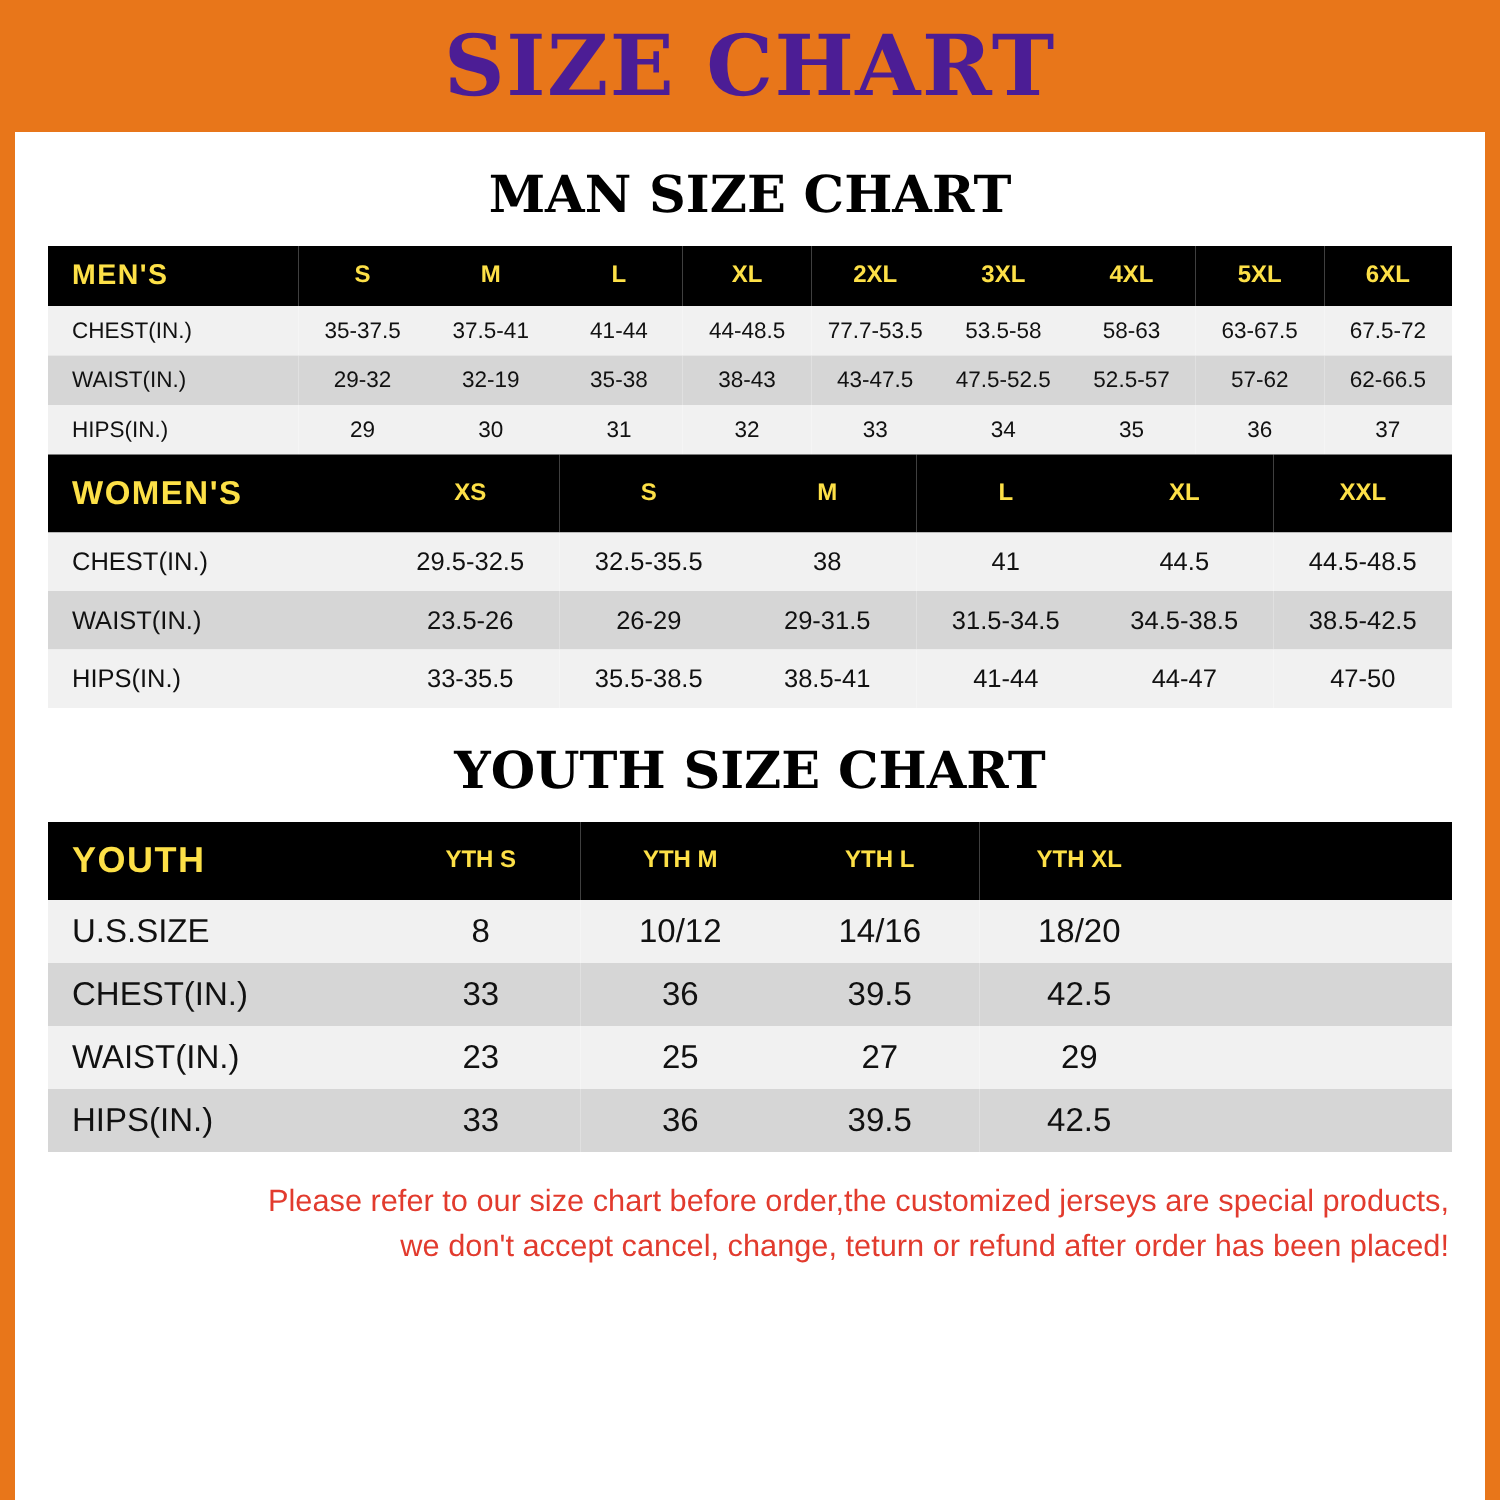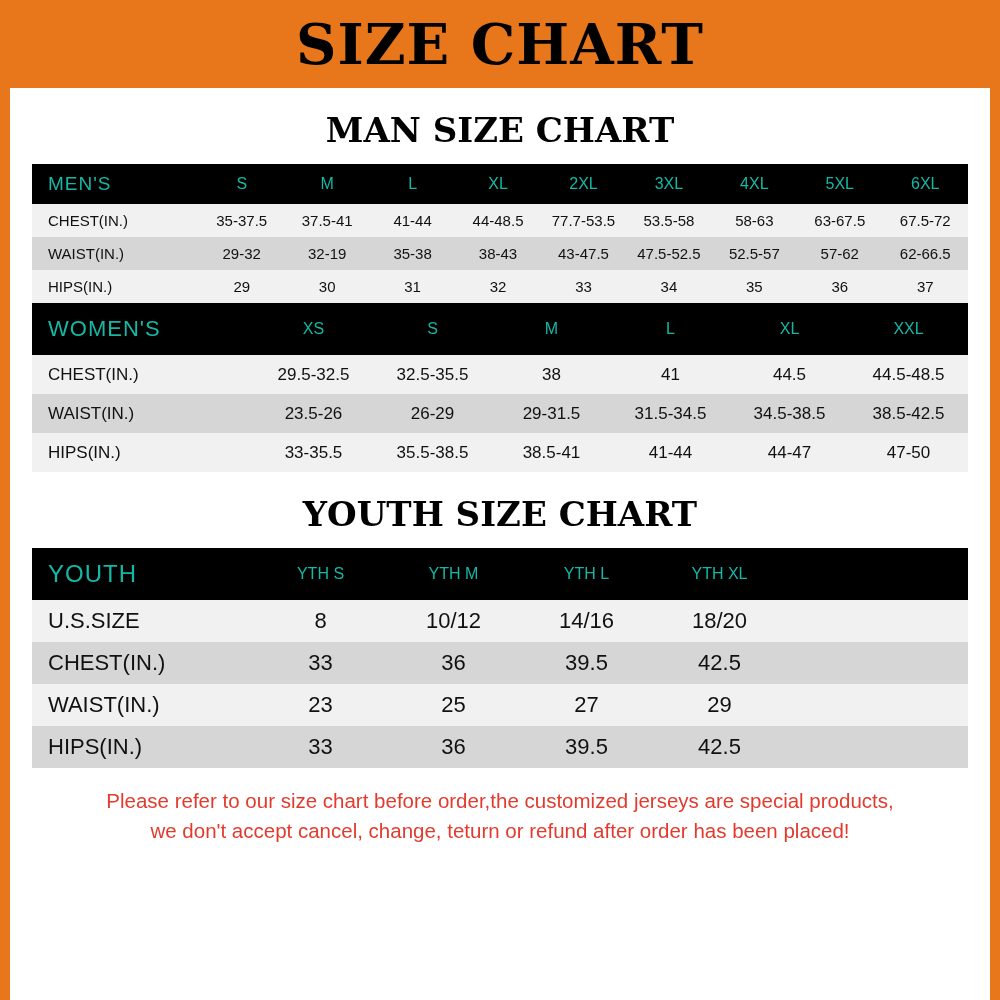--- a/index.html
+++ b/index.html
@@ -28,43 +28,43 @@
     display: flex;
     align-items: center;
     justify-content: center;
     margin: 0 -10px;
   }
   .banner-title {
     font-family: "DejaVu Serif", serif;
     font-weight: bold;
     font-size: 56px;
     letter-spacing: 1px;
-    color: #000000;
+    color: #4c1d95;
     line-height: 1;
   }
   .section {
     padding: 0 22px;
   }
   .section-title {
     text-align: center;
     font-family: "DejaVu Serif", serif;
     font-weight: bold;
     font-size: 34px;
     letter-spacing: 0px;
     margin: 22px 0 14px 0;
   }
   table {
     border-collapse: collapse;
     width: 100%;
     table-layout: fixed;
   }
   thead th {
     background: #000000;
-    color: #14b8a6;
-    font-weight: normal;
+    color: #fde047;
+    font-weight: bold;
     text-align: center;
     white-space: nowrap;
   }
   thead th.corner {
     text-align: left;
     padding-left: 16px;
     letter-spacing: 1px;
   }
   tbody td {
     text-align: center;
@@ -94,21 +94,21 @@
 
   
   .youth thead th { height: 50px; font-size: 16px; }
   .youth thead th.corner { font-size: 24px; }
   .youth tbody td { height: 40px; font-size: 22px; }
 
   .note {
     color: #e23b2e;
     font-size: 20.5px;
     line-height: 1.45;
-    text-align: center;
+    text-align: right;
     padding: 18px 24px 0 24px;
   }
   .note div { white-space: nowrap; }
 </style>
 </head>
 <body>
 
 <div class="page">
 
   <div class="banner">

